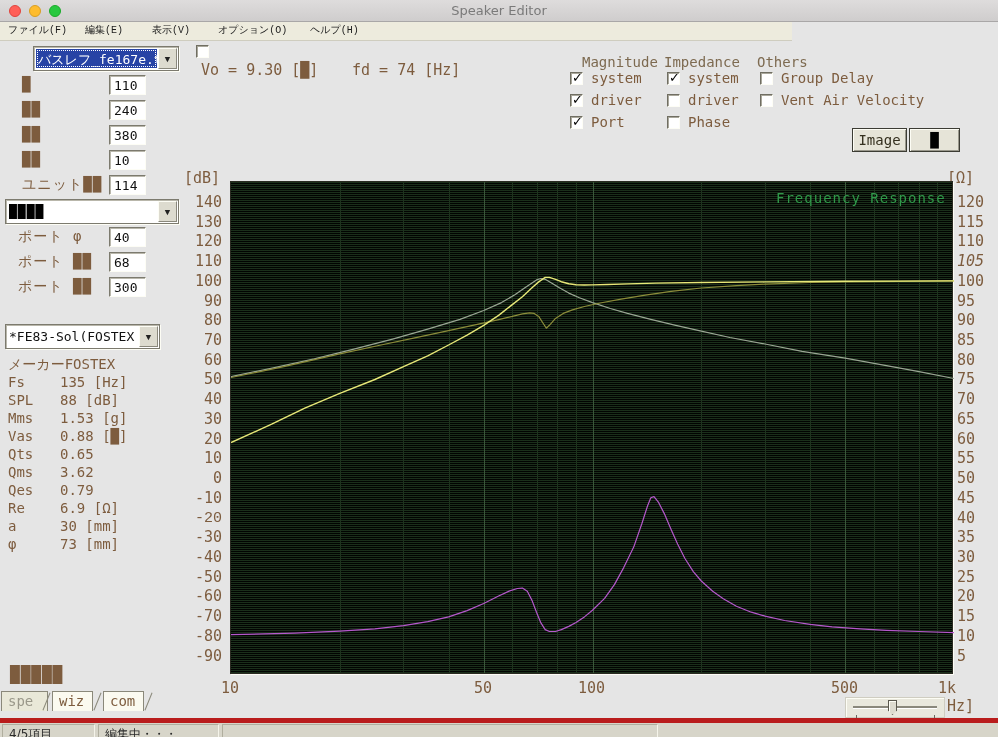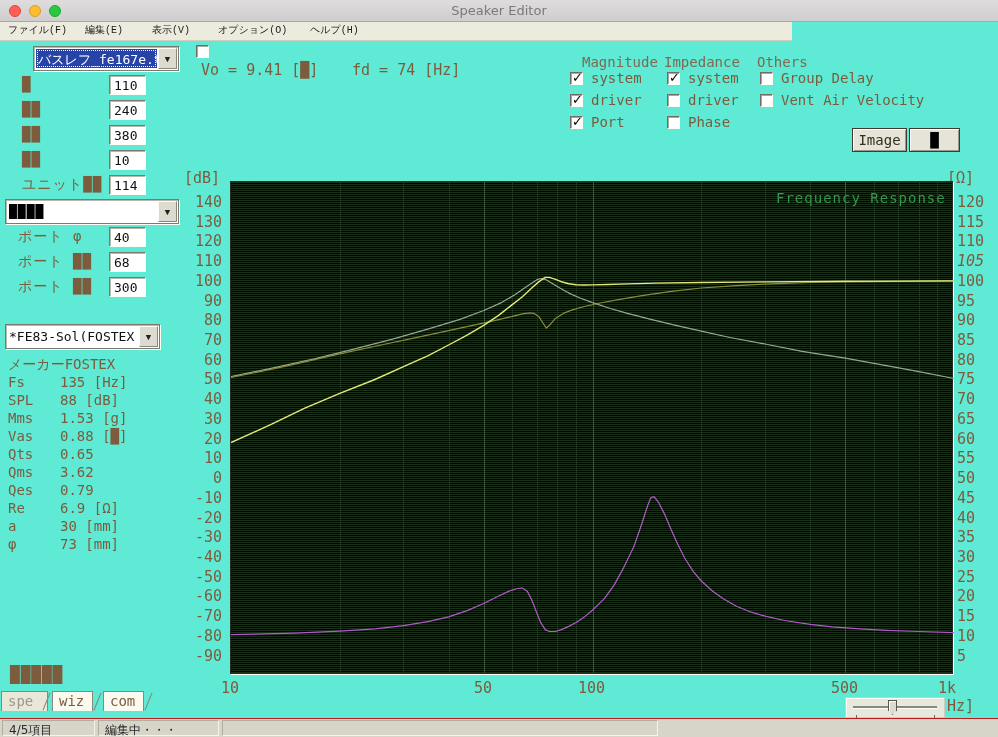--- a/index.html
+++ b/index.html
@@ -1,17 +1,17 @@
 <!DOCTYPE html>
 <html><head>
 <meta charset="utf-8">
 <style>
   html,body{margin:0;padding:0;background:#c8c8c8;}
   *{box-sizing:border-box;}
-  #app{position:relative;width:998px;height:737px;background:#5eead4;overflow:hidden;
+  #app{position:relative;width:998px;height:737px;background:#e5e5e5;overflow:hidden;
        font-family:"DejaVu Sans Mono","Liberation Mono",monospace;color:#7d5c3e;}
   
   #titlebar{position:absolute;left:0;top:0;width:998px;height:22px;
     background:linear-gradient(#dedcdc,#cfcdcd);border-bottom:1px solid #a9a7a7;}
   .tl{position:absolute;top:5px;width:12px;height:12px;border-radius:50%;}
   #tl-close{left:9px;background:#ff5f57;border:1px solid #e0443e;}
   #tl-min{left:29px;background:#febc2e;border:1px solid #d99e22;}
   #tl-zoom{left:49px;background:#28c840;border:1px solid #1aab29;}
   #win-title{position:absolute;left:0;right:0;top:3px;text-align:center;
     font-family:"DejaVu Sans","Liberation Sans",sans-serif;font-size:13px;color:#7a7a7a;}
@@ -60,21 +60,21 @@
   
   .spec-line{height:18px;font-size:14px;white-space:nowrap;}
   .spec-line .n{display:inline-block;min-width:52px;}
   
   #tabbar{position:absolute;left:0;top:691px;height:21px;}
   .tab{position:absolute;top:0;height:20px;font-size:14px;padding:1px 8px 0 6px;
     border:1px solid #8a887a;border-bottom:none;background:#fbfaf0;color:#7d5c3e;}
   .tab.active{background:#e9e8d8;color:#9a988a;}
   .tab-sep{position:absolute;top:1px;width:1px;height:19px;background:#8a887a;transform:rotate(22deg);}
   #statusbar{position:absolute;left:0;top:718px;width:998px;height:19px;background:#d7d5c9;
-    border-top:1px solid #b91c1c;}
+    border-top:5px solid #b91c1c;}
   .status-box{position:absolute;top:1px;height:16px;border:1px solid #b0ae9e;
     border-bottom-color:#f5f4ea;border-right-color:#f5f4ea;font-size:12px;color:#2a2a2a;
     padding:1px 0 0 6px;font-family:"DejaVu Sans","Liberation Sans",sans-serif;}
   #slider-panel{position:absolute;left:845px;top:697px;width:100px;height:21px;background:#e9e8dd;
     border:1px solid #cfcdc1;box-shadow:inset 1px 1px 0 #fdfdf5;}
   #slider-groove{position:absolute;left:7px;right:7px;top:8px;height:3px;background:#8a887c;
     border-bottom:1px solid #fff;}
   #slider-thumb{position:absolute;left:42px;top:2px;width:9px;height:15px;background:#dddbcf;
     border:1px solid #5a584e;box-shadow:inset 1px 1px 0 #fdfdf5;
     clip-path:polygon(0 0,100% 0,100% 70%,50% 100%,0 70%);}
@@ -94,21 +94,21 @@
 
   <div id="menubar">
       <div class="menu-item" style="left: 8px;">ファイル(F)</div>
       <div class="menu-item" style="left: 85px;">編集(E)</div>
       <div class="menu-item" style="left: 152px;">表示(V)</div>
       <div class="menu-item" style="left: 218px;">オプション(O)</div>
       <div class="menu-item" style="left: 310px;">ヘルプ(H)</div>
     </div>
 
   <div class="cb" style="left:196px;top:45px;"></div>
-  <div class="row-label" style="left:201px;top:61px;font-size:15px;">Vo = 9.41 [█]</div>
+  <div class="row-label" style="left:201px;top:61px;font-size:15px;">Vo = 9.30 [█]</div>
   <div class="row-label" style="left:352px;top:61px;font-size:15px;">fd  = 74 [Hz]</div>
 
   <div id="groups">
       <div class="group-title" style="left: 582px; top: 54px;">Magnitude</div>
       <div class="cb" style="left: 570px; top: 72px;">
         <div class="mark">✓</div>
       </div>
       <div class="cb-label" style="left: 591px; top: 70px;">system</div>
       <div class="cb" style="left: 570px; top: 94px;">
         <div class="mark">✓</div>
@@ -196,21 +196,21 @@
       <div class="ylab" style="left: 0px; top: 312px;">80</div>
       <div class="ylab" style="left: 0px; top: 332px;">70</div>
       <div class="ylab" style="left: 0px; top: 352px;">60</div>
       <div class="ylab" style="left: 0px; top: 371px;">50</div>
       <div class="ylab" style="left: 0px; top: 391px;">40</div>
       <div class="ylab" style="left: 0px; top: 411px;">30</div>
       <div class="ylab" style="left: 0px; top: 431px;">20</div>
       <div class="ylab" style="left: 0px; top: 450px;">10</div>
       <div class="ylab" style="left: 0px; top: 470px;">0</div>
       <div class="ylab" style="left: 0px; top: 490px;">-10</div>
-      <div class="ylab" style="left: 0px; top: 510px;">-20</div>
+      <div class="ylab" style="left: 0px; top: 510px; font-family: Liberation Mono, monospace;">-20</div>
       <div class="ylab" style="left: 0px; top: 529px;">-30</div>
       <div class="ylab" style="left: 0px; top: 549px;">-40</div>
       <div class="ylab" style="left: 0px; top: 569px;">-50</div>
       <div class="ylab" style="left: 0px; top: 588px; padding-left: 40px;">-60</div>
       <div class="ylab" style="left: 0px; top: 608px;">-70</div>
       <div class="ylab" style="left: 0px; top: 628px;">-80</div>
       <div class="ylab" style="left: 0px; top: 648px;">-90</div>
     </div>
   <div id="ylabels2">
       <div class="ylab2" style="top: 194px;">120</div>

